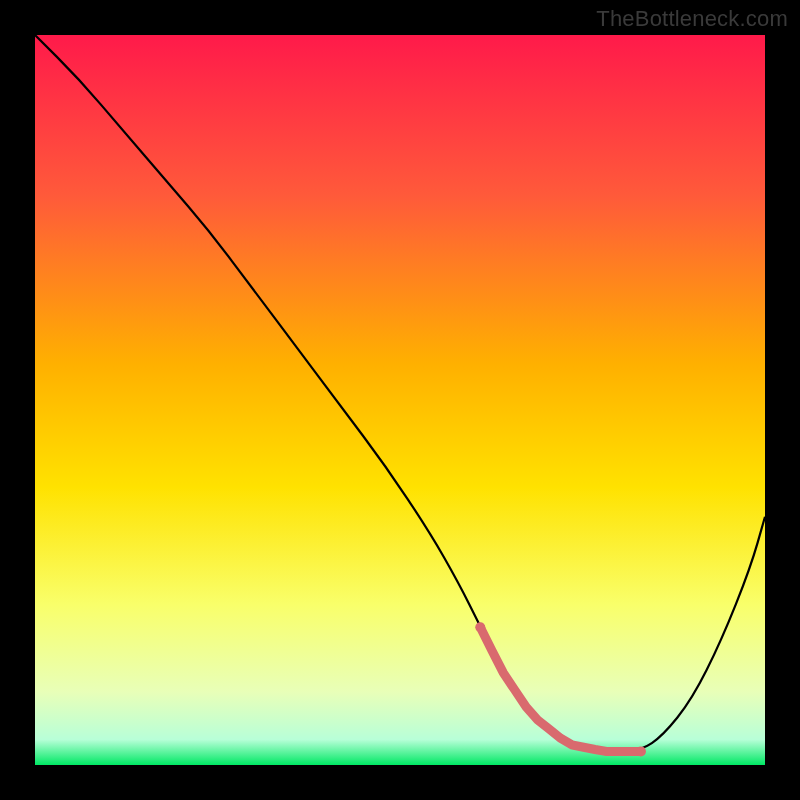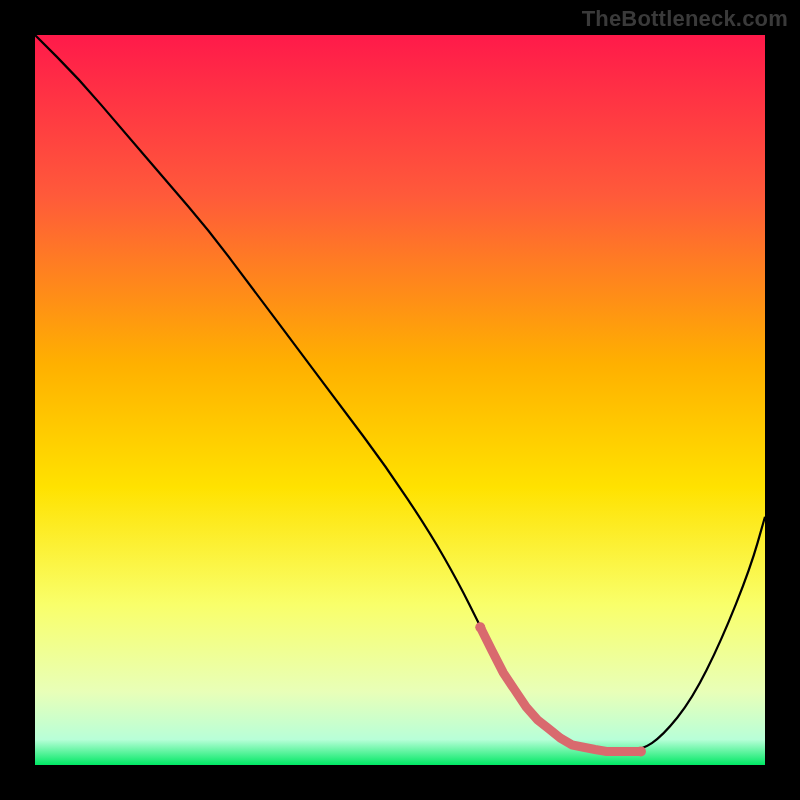--- a/index.html
+++ b/index.html
@@ -10,21 +10,21 @@
     position: relative;
     font-family: Arial, sans-serif;
     overflow: hidden;
   }
   .watermark {
     position: absolute;
     top: 6px;
     right: 12px;
     color: #3a3a3a;
     font-size: 22px;
-    font-weight: 700;
+    font-weight: 400;
     z-index: 10;
     letter-spacing: 0.2px;
   }
   .plot-area {
     position: absolute;
     left: 35px;
     top: 35px;
     width: 730px;
     height: 730px;
   }

